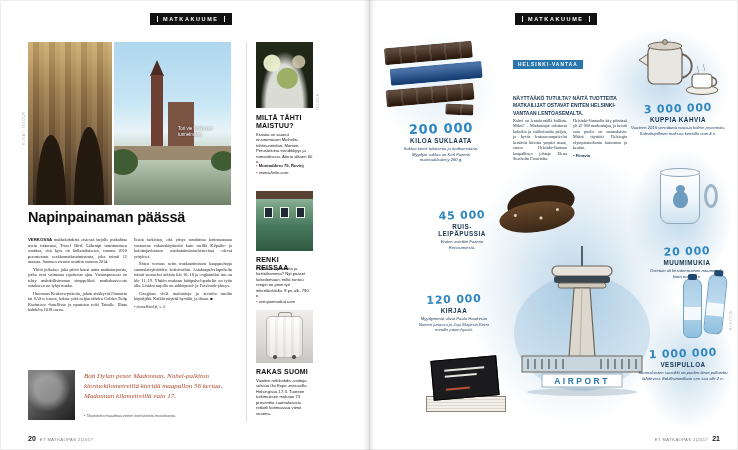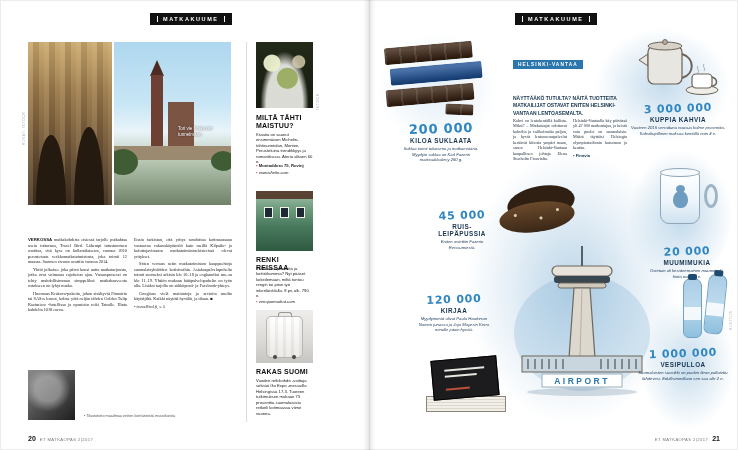--- a/index.html
+++ b/index.html
@@ -138,35 +138,37 @@
   <div class="photo ph-church" style="left:114px; top:42px; width:117px; height:163px;">
     <div class="spire" style="left:36px; top:18px;"></div>
     <div class="tower" style="left:37px; top:33px; width:12px; height:75px;"></div>
     <div class="tower" style="left:54px; top:60px; width:26px; height:50px; background:#7c5444;"></div>
     <div class="tower" style="left:0; top:104px; width:117px; height:14px; background:#9b8a70;"></div>
     <div class="tree" style="left:-6px; bottom:30px; width:30px; height:26px;"></div>
     <div class="tree" style="right:-4px; bottom:34px; width:24px; height:20px;"></div>
     <div class="photo-caption" style="left:64px; top:84px; width:48px;">Tori vie Krakovan tunnelmaan.</div>
   </div>
 
+  <div class="abs headline" style="left:28px; top:210px; width:210px;">Napinpainaman päässä</div>
 
   <div class="abs bodytext" style="left:28px; top:237px; width:99px; height:128px; overflow:hidden;">
     <p><span class="lead">VERKOSSA</span><span> matkakohdetta etsiessä tarjolle putkahtaa usein tuttavuus, Travel Bird. Lähempi tutustuminen osoittaa, että kyse on hollantilaisesta, vuonna 2010 perustetusta verkkomatkatoimistosta, joka toimii 12 maassa. Suomen sivusto avattiin vuonna 2014.</span></p>
     <p class="indent">Yhtiö julkaisee joka päivä kuusi uutta matkatarjousta, jotka ovat voimassa rajoitetun ajan. Varausprosessi on tehty mahdollisimman simppeliksi: matkahaaveesta ostokseen on lyhyt matka.</p>
     <p class="indent">Huomaan Krakova-paketin, johon sisältyvät Finnairin tai SAS:n lennot, kolme yötä neljän tähden Golden Tulip Kazimierz -hotellissa ja opastettu retki Tatralle. Hinta kahdelta 1018 euroa.</p>
   </div>
 
   <div class="abs bodytext" style="left:134px; top:237px; width:98px; height:128px; overflow:hidden;">
     <p>Ensin tarkistan, että yritys noudattaa kotimaassaan vastaavaa vakuuskäytäntöä kuin meillä Kilpailu- ja kuluttajaviraston matkatoimistorekisterissä olevat yritykset.</p>
     <p class="indent">Sitten vertaan netin matkatoimiston kauppaehtoja suomalaisyhtiöiden kotisivuihin. Asiakaspalvelupuhelin toimii suomeksi arkisin klo 10–18 ja englanniksi ma–su klo 11–19. Yhtiön mukaan hätäpalvelupuhelin on työn alla. Lisäksi tarjolla on sähköposti- ja Facebook-yhteys.</p>
     <p class="indent">Googlaan vielä mainintoja ja arvioita muilta käyttäjiltä. Kaikki näyttää hyvältä, ja tilaan. ■</p>
     <div class="endnote">• travelbird.fi, s. 5</div>
   </div>
 
   <div class="photo ph-bw" style="left:28px; top:370px; width:47px; height:50px;"></div>
+  <div class="abs quote" style="left:84px; top:372px; width:148px;">Bob Dylan pesee Madonnan. Nobel-palkitun kiertuekilometreillä kiertää maapallon 56 kertaa. Madonnan kilometreillä vain 17.</div>
   <div class="abs quote-source" style="left:84px; top:414px; width:148px;">• Tilastotieto maailmaa eniten kiertäneistä muusikoista</div>
 
   <div class="footer" style="left:28px;">
     <span class="pageno">20</span>
     <span class="mag">ET MATKAOPAS 2|2017</span>
   </div>
 
   <div class="vrule" style="left:246px; top:42px; height:380px;"></div>
   <div class="vcredit" style="left:316px; top:50px; height:60px;">ISTOCK</div>
 

